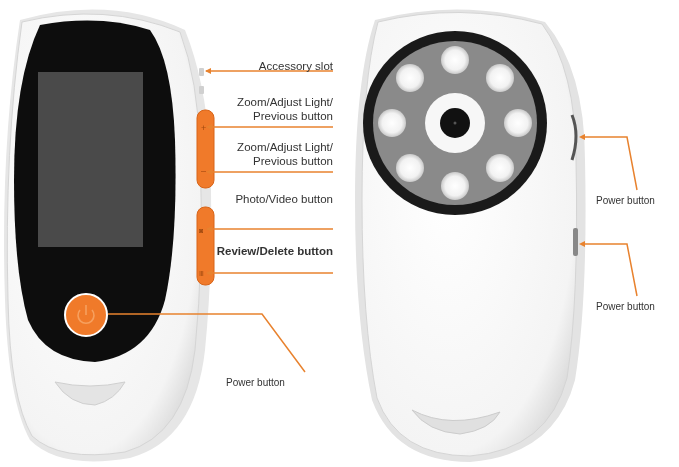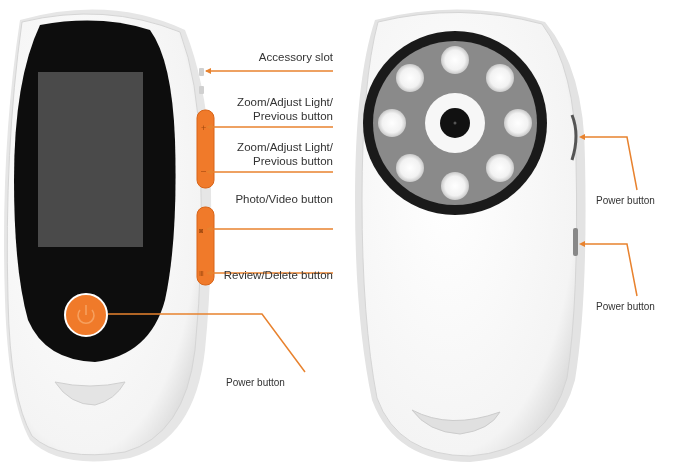--- a/index.html
+++ b/index.html
@@ -101,24 +101,24 @@
     <g stroke="#e8822e" stroke-width="1.5" fill="none">
       <polyline points="581,137 627,137 637,190"></polyline>
       <polyline points="581,244 627,244 637,296"></polyline>
     </g>
     <g fill="#e8822e">
       <polygon points="579,137 585,134 585,140"></polygon>
       <polygon points="579,244 585,241 585,247"></polygon>
     </g>
   </svg>
 
-  <div class="label right" style="left:200px; top:50px; width:133px;">Accessory slot</div>
+  <div class="label right" style="left:200px; top:59px; width:133px;">Accessory slot</div>
   <div class="label right" style="left:200px; top:95px; width:133px;">Zoom/Adjust Light/</div>
   <div class="label right" style="left:200px; top:109px; width:133px;">Previous button</div>
   <div class="label right" style="left:200px; top:140px; width:133px;">Zoom/Adjust Light/</div>
   <div class="label right" style="left:200px; top:154px; width:133px;">Previous button</div>
   <div class="label right" style="left:200px; top:192px; width:133px;">Photo/Video button</div>
-  <div class="label right" style="left:200px; top:268px; width:133px;">Review/Delete button</div>
+  <div class="label right" style="left:200px; top:244px; width:133px;font-weight:bold;">Review/Delete button</div>
   <div class="label big" style="left:226px; top:376px;">Power button</div>
 
   <div class="label big" style="left:596px; top:194px;">Power button</div>
   <div class="label big" style="left:596px; top:300px;">Power button</div>
 </div>
 
 </body></html>

